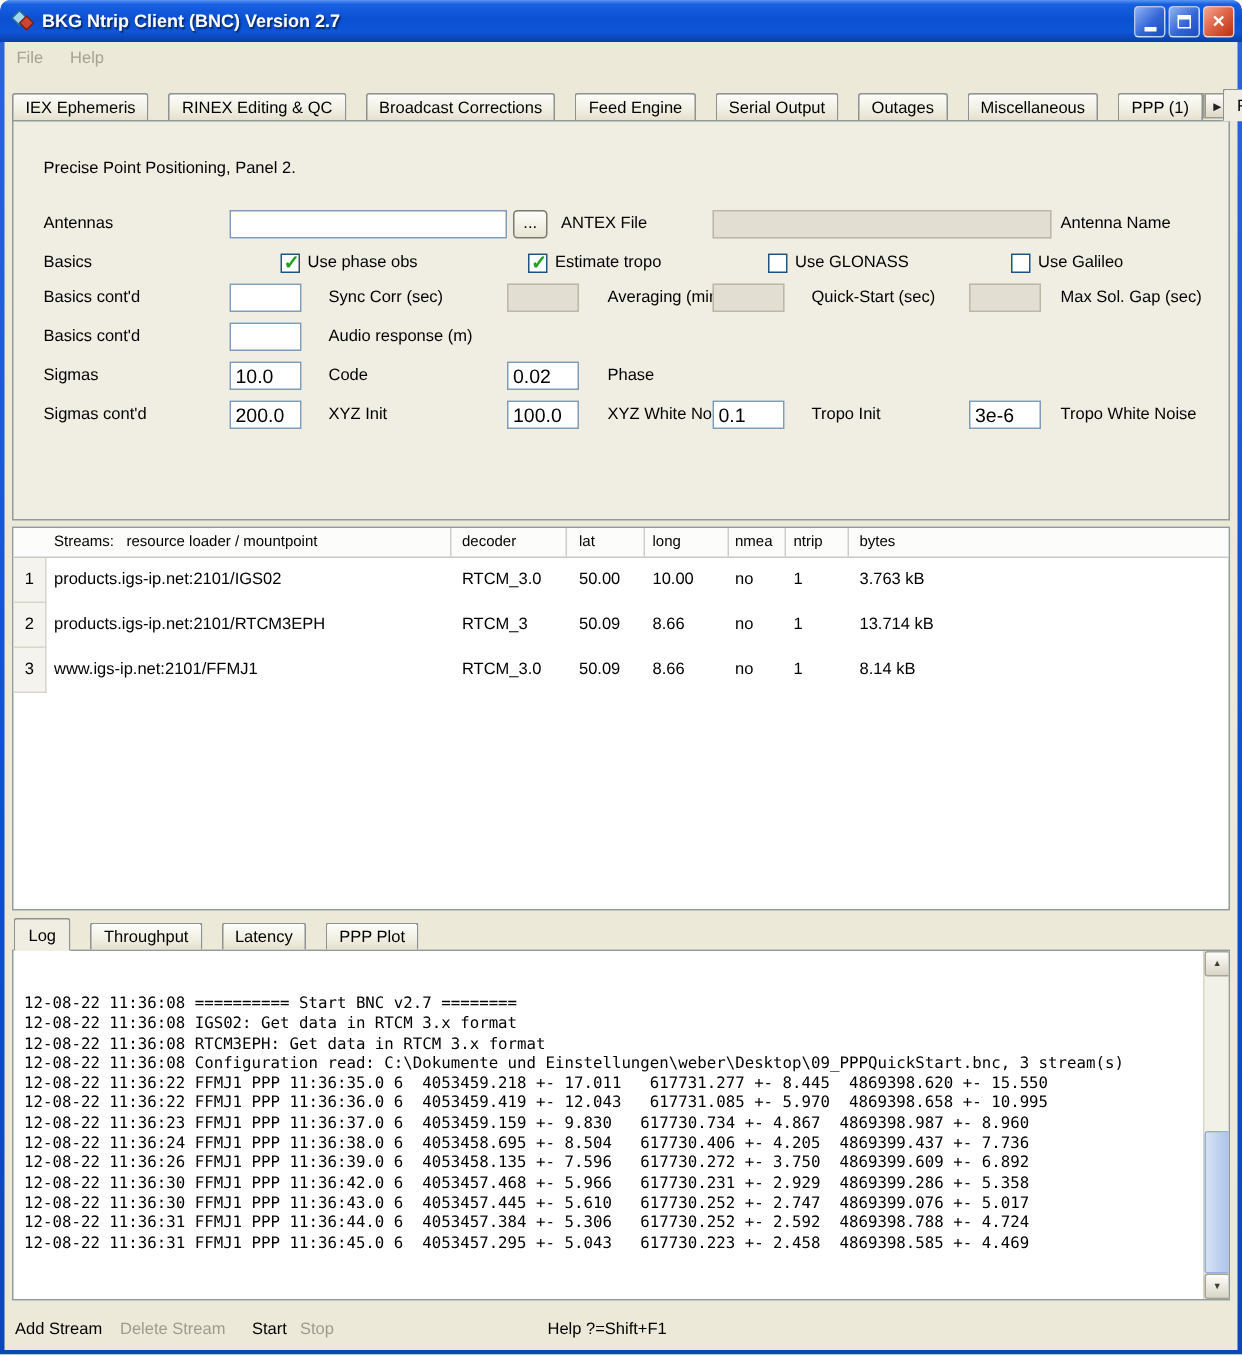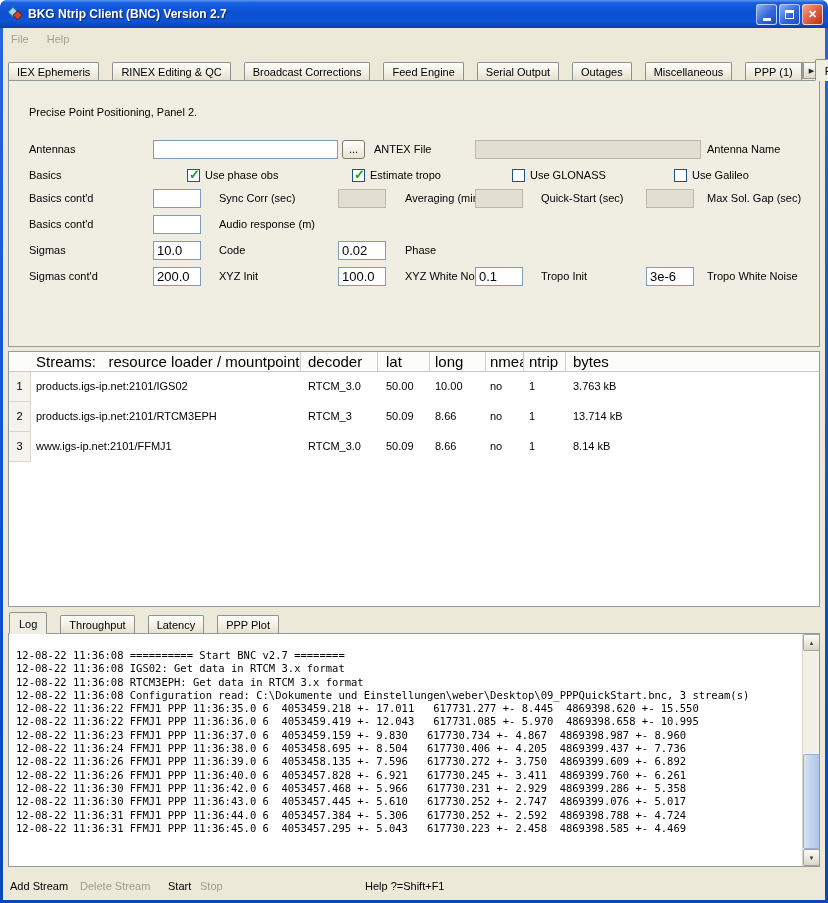--- a/index.html
+++ b/index.html
@@ -41,42 +41,42 @@
   .txt.off { background:#e2dfd2; border:1px solid #bcb8a8; }
   .btn-browse { position:absolute; width:23px; height:19px; font-size:11px; line-height:11px;
                 background:linear-gradient(180deg,#fefefb,#e8e4d3); border:1px solid #7b7a6e; border-radius:3px; }
   .cbgroup { position:absolute; display:flex; align-items:center; gap:5px; height:14px; }
   .cb { width:13px; height:13px; background:#fff; border:1px solid #1d5281; position:relative; flex:none; }
   .cb.checked::after { content:"\2713"; position:absolute; left:1px; top:-3px; color:#1ca31c; font-size:13px; font-weight:bold; }
   .cblabel { font-size:11px; white-space:nowrap; }
   
   .stable { position:absolute; left:5px; top:323px; width:812px; height:256px; background:#fff; border:1px solid #919b9c; overflow:hidden; }
   .thead { display:flex; height:20px; background:#fcfcfa; border-bottom:1px solid #c8c8c8; }
-  .th { font-size:15px; line-height:19px; border-right:1px solid #cdcdcd; white-space:pre; overflow:hidden; }
+  .th { font-size:10px; line-height:19px; border-right:1px solid #cdcdcd; white-space:pre; overflow:hidden; }
   .th.h-mp { width:292px; padding-left:27px; }
   .th.h-dec { width:77px; padding-left:7px; }
   .th.h-lat { width:52px; padding-left:8px; }
   .th.h-long { width:56px; padding-left:5px; }
   .th.h-nmea { width:38px; padding-left:4px; }
   .th.h-ntrip { width:42px; padding-left:5px; }
   .th.h-bytes { flex:1; padding-left:7px; border-right:none; }
   .trow { display:flex; height:30px; }
   .tc { font-size:11px; line-height:29px; white-space:nowrap; overflow:hidden; }
   .tc.gut { width:22px; background:#f4f3ee; border-right:1px solid #d8d6ca; border-bottom:1px solid #d8d6ca; text-align:center; }
   .tc.c-mp { width:270px; padding-left:5px; }
   .tc.c-dec { width:77px; padding-left:7px; }
   .tc.c-lat { width:52px; padding-left:8px; }
   .tc.c-long { width:56px; padding-left:5px; }
   .tc.c-nmea { width:38px; padding-left:4px; }
   .tc.c-ntrip { width:42px; padding-left:5px; }
   .tc.c-bytes { flex:1; padding-left:7px; }
   
   .tabbar2 { position:absolute; left:0; top:585px; width:100%; height:20px; display:flex; align-items:flex-end; padding-left:6px; }
   .logpanel { position:absolute; left:5px; top:605px; width:812px; height:234px; background:#fff; border:1px solid #919b9c; overflow:hidden; }
-  .log-text { position:absolute; left:0; top:0; right:18px; bottom:0; padding:15px 0 0 7px; overflow:hidden; }
+  .log-text { position:absolute; left:0; top:0; right:18px; bottom:0; padding:29px 0 0 7px; overflow:hidden; }
   .log-line { white-space:pre; font-family:"DejaVu Sans Mono", monospace; font-size:10.5px; line-height:13.3px; color:#000; }
   .sbar { position:absolute; right:0; top:0; width:17px; height:100%; background:#f2f1e8; border-left:1px solid #d9d6c8; }
   .sbtn { position:absolute; left:0; width:17px; height:17px; background:linear-gradient(180deg,#fdfdfa,#d9d5c6);
           border:1px solid #a8a495; border-radius:2px; font-size:6px; color:#3c3c30; display:flex; align-items:center; justify-content:center; }
   .sbtn.up { top:0; } .sbtn.down { bottom:0; }
   .sthumb { position:absolute; left:0; width:17px; top:120px; height:95px;
             background:linear-gradient(90deg,#d7e2f6 0%,#c2d3f0 50%,#aec4ea 100%); border:1px solid #94aede; border-radius:2px; }
   
   .statusbar { position:absolute; left:0; top:839px; width:100%; height:33px; }
   .sb-item { position:absolute; top:13px; font-size:11px; line-height:13px; color:#000; white-space:nowrap; background:none; border:none; font-family:"Liberation Sans",sans-serif; }
@@ -246,21 +246,20 @@
 
       <div class="log-line">12-08-22 11:36:08 ========== Start BNC v2.7 ========</div>
           <div class="log-line">12-08-22 11:36:08 IGS02: Get data in RTCM 3.x format</div>
           <div class="log-line">12-08-22 11:36:08 RTCM3EPH: Get data in RTCM 3.x format</div>
           <div class="log-line">12-08-22 11:36:08 Configuration read: C:\Dokumente und Einstellungen\weber\Desktop\09_PPPQuickStart.bnc, 3 stream(s)</div>
           <div class="log-line">12-08-22 11:36:22 FFMJ1 PPP 11:36:35.0 6  4053459.218 +- 17.011   617731.277 +- 8.445  4869398.620 +- 15.550</div>
           <div class="log-line">12-08-22 11:36:22 FFMJ1 PPP 11:36:36.0 6  4053459.419 +- 12.043   617731.085 +- 5.970  4869398.658 +- 10.995</div>
           <div class="log-line">12-08-22 11:36:23 FFMJ1 PPP 11:36:37.0 6  4053459.159 +- 9.830   617730.734 +- 4.867  4869398.987 +- 8.960</div>
           <div class="log-line">12-08-22 11:36:24 FFMJ1 PPP 11:36:38.0 6  4053458.695 +- 8.504   617730.406 +- 4.205  4869399.437 +- 7.736</div>
           <div class="log-line">12-08-22 11:36:26 FFMJ1 PPP 11:36:39.0 6  4053458.135 +- 7.596   617730.272 +- 3.750  4869399.609 +- 6.892</div>
-          <div class="log-line">12-08-22 11:36:26 FFMJ1 PPP 11:36:40.0 6  4053457.828 +- 6.921   617730.245 +- 3.411  4869399.760 +- 6.261</div>
           <div class="log-line">12-08-22 11:36:30 FFMJ1 PPP 11:36:42.0 6  4053457.468 +- 5.966   617730.231 +- 2.929  4869399.286 +- 5.358</div>
           <div class="log-line">12-08-22 11:36:30 FFMJ1 PPP 11:36:43.0 6  4053457.445 +- 5.610   617730.252 +- 2.747  4869399.076 +- 5.017</div>
           <div class="log-line">12-08-22 11:36:31 FFMJ1 PPP 11:36:44.0 6  4053457.384 +- 5.306   617730.252 +- 2.592  4869398.788 +- 4.724</div>
           <div class="log-line">12-08-22 11:36:31 FFMJ1 PPP 11:36:45.0 6  4053457.295 +- 5.043   617730.223 +- 2.458  4869398.585 +- 4.469</div>
         </div>
       <div class="sbar">
         <div class="sbtn up">
             <span>▲</span>
           </div>
         <div class="sthumb"></div>

